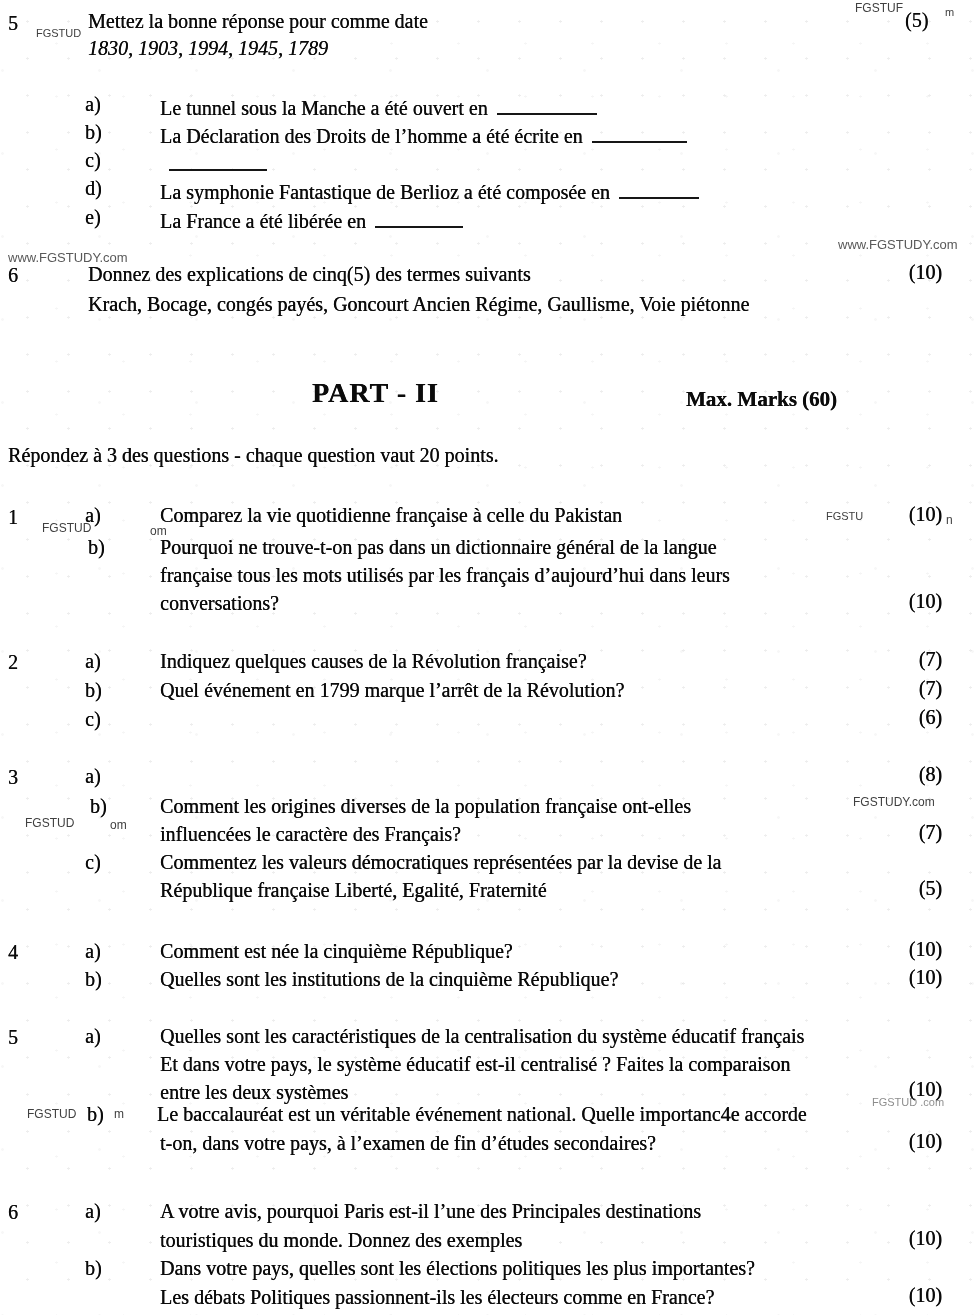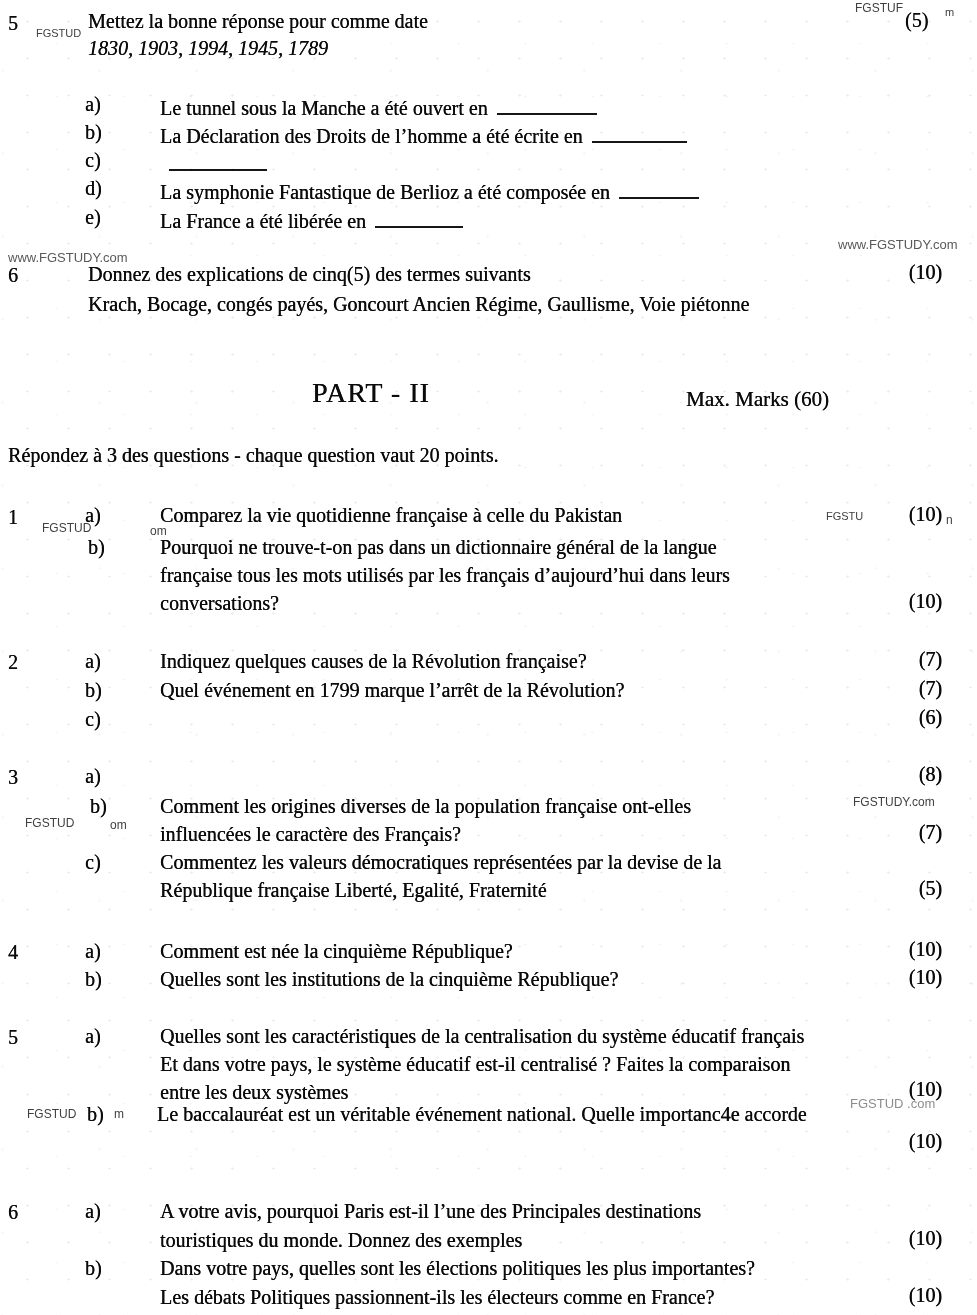--- a/index.html
+++ b/index.html
@@ -27,21 +27,21 @@
   .wm {
     position:absolute; font-family:"Liberation Sans", sans-serif;
     color:#404040; white-space:nowrap;
   }
   .url { font-size:13px; color:#595959; }
   .italic { font-style:italic; }
   .blank {
     display:inline-block; height:20px; margin-left:9px;
     border-bottom:2px solid #161616; vertical-align:baseline;
   }
-  .title { position:absolute; font-weight:normal; white-space:nowrap;
+  .title { position:absolute; font-weight:bold; white-space:nowrap;
     text-shadow:0.3px 0 0 currentColor; }
 </style>
 </head>
 <body>
 
 <div class="page">
 
   <div class="qnum" style="left:8px; top:12px">5</div>
   <span class="wm" style="left:36px; top:27px; font-size:11px">FGSTUD</span>
   <div class="ln" style="left:88px; top:10px">Mettez la bonne réponse pour comme date</div>
@@ -124,25 +124,26 @@
   <div class="letter" style="left:85px; top:968px">b)</div>
   <div class="ln" style="left:160px; top:968px">Quelles sont les institutions de la cinquième République?</div>
   <div class="mk" style="top:966px">(10)</div>
 
   <div class="qnum" style="left:8px; top:1026px">5</div>
   <div class="letter" style="left:85px; top:1025px">a)</div>
   <div class="ln" style="left:160px; top:1025px">Quelles sont les caractéristiques de la centralisation du système éducatif français</div>
   <div class="ln" style="left:160px; top:1053px">Et dans votre pays, le système éducatif est-il centralisé ? Faites la comparaison</div>
   <div class="ln" style="left:160px; top:1081px">entre les deux systèmes</div>
   <div class="mk" style="top:1078px">(10)</div>
-  <span class="wm" style="left:850px; top:1096px; font-size:13px; opacity:.6">FGSTUD .com</span>
+  <span class="wm" style="left:872px; top:1096px; font-size:11px; opacity:.6">FGSTUD .com</span>
   <span class="wm" style="left:27px; top:1107px; font-size:12px">FGSTUD</span>
   <div class="letter" style="left:87px; top:1103px">b)</div>
   <span class="wm" style="left:114px; top:1107px; font-size:12px">m</span>
   <div class="ln" style="left:157px; top:1103px">Le baccalauréat est un véritable événement national. Quelle importanc4e accorde</div>
+  <div class="ln" style="left:160px; top:1132px">t-on, dans votre pays, à l’examen de fin d’études secondaires?</div>
   <div class="mk" style="top:1130px">(10)</div>
 
   <div class="qnum" style="left:8px; top:1201px">6</div>
   <div class="letter" style="left:85px; top:1200px">a)</div>
   <div class="ln" style="left:160px; top:1200px">A votre avis, pourquoi Paris est-il l’une des Principales destinations</div>
   <div class="ln" style="left:160px; top:1229px">touristiques du monde. Donnez des exemples</div>
   <div class="mk" style="top:1227px">(10)</div>
   <div class="letter" style="left:85px; top:1257px">b)</div>
   <div class="ln" style="left:160px; top:1257px">Dans votre pays, quelles sont les élections politiques les plus importantes?</div>
   <div class="ln" style="left:160px; top:1286px">Les débats Politiques passionnent-ils les électeurs comme en France?</div>

